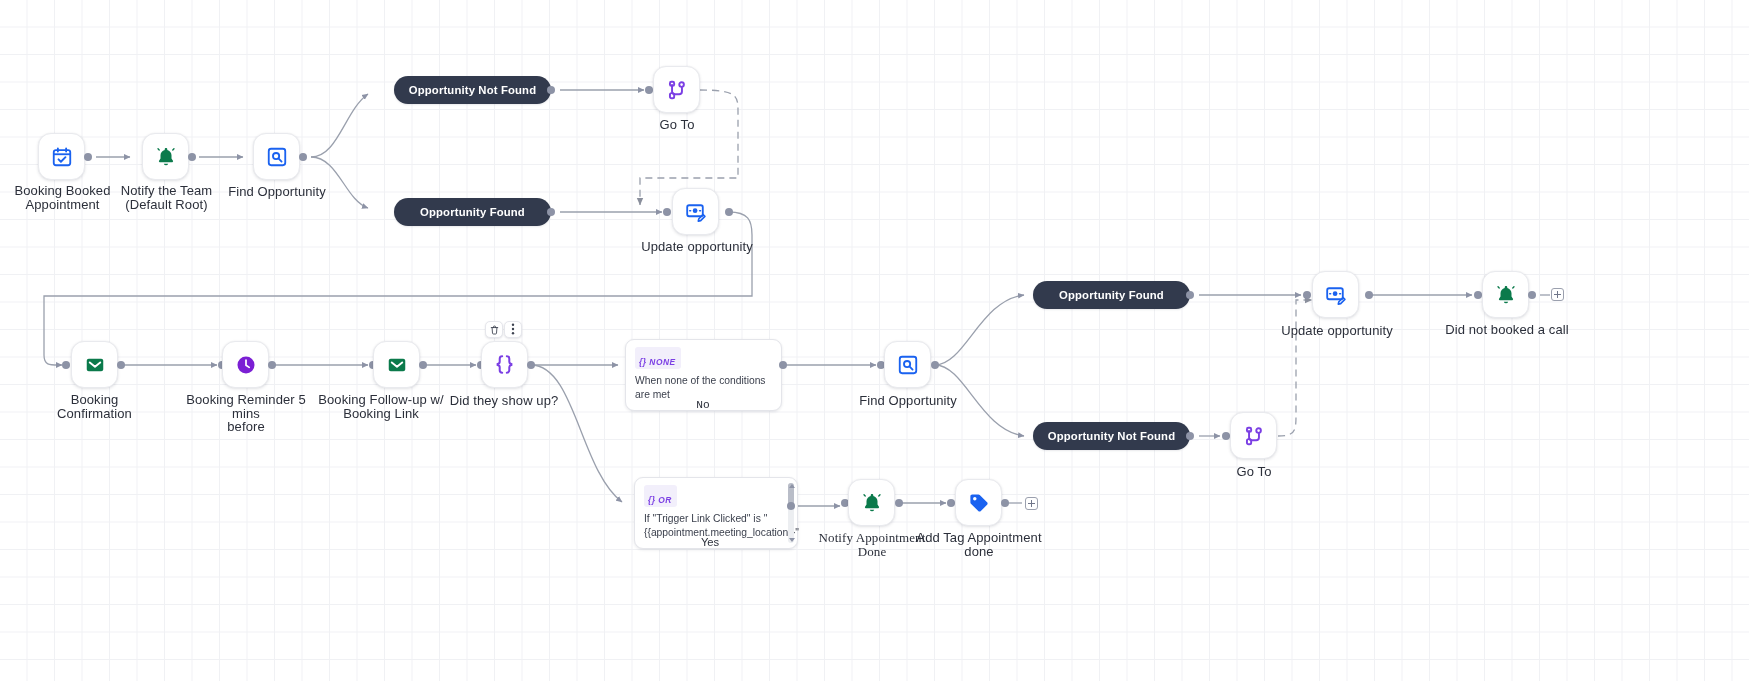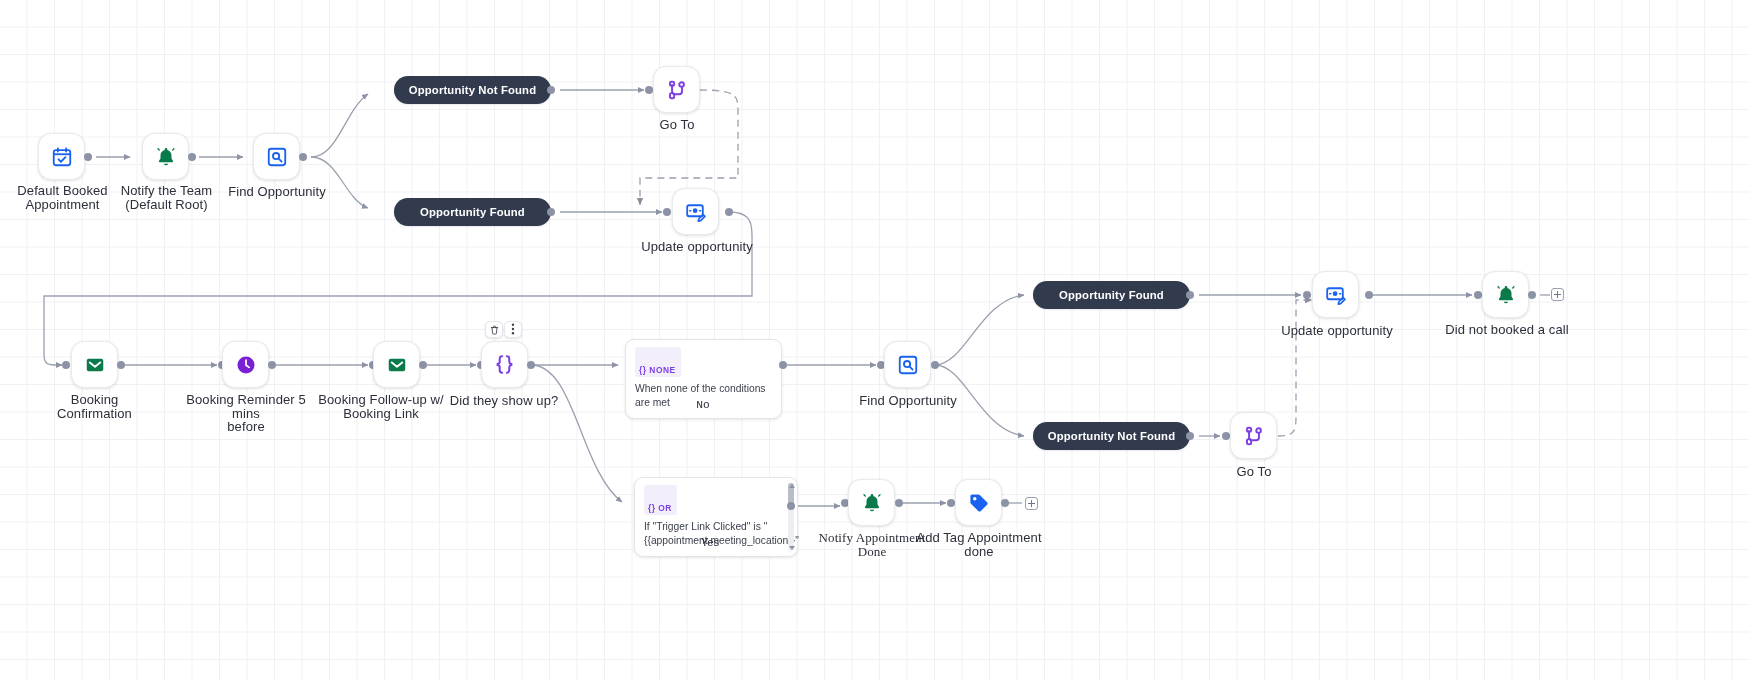--- a/index.html
+++ b/index.html
@@ -95,23 +95,24 @@
     padding: 7px 9px 8px 9px;
     cursor: pointer;
   }
   .cond-tag {
     display: inline-block;
     background: #f2effb;
     color: #7b3fe4;
     font-size: 8.4px;
     font-weight: bold;
     letter-spacing: 0.5px;
-    padding: 18px 5px 2px 4px;
+    padding: 10px 5px 2px 4px;
     border-radius: 3px;
     margin-bottom: 5px;
+    font-style: italic;
   }
   .cond-body {
     font-size: 10.3px;
     line-height: 14px;
     color: #3a3f4c;
     white-space: pre-line;
   }
   .cond-scroll {
     position: absolute;
     right: 3px;
@@ -252,21 +253,21 @@
     <span>
       <svg width="22" height="22" viewBox="0 0 24 24" fill="none">
         <rect x="3" y="4.5" width="18" height="16.5" rx="2.4" stroke="#1a62f0" stroke-width="2"></rect>
         <path d="M3 9h18" stroke="#1a62f0" stroke-width="2"></path>
         <path d="M7.5 2.5v3.5M16.5 2.5v3.5" stroke="#1a62f0" stroke-width="2" stroke-linecap="round"></path>
         <path d="M8.2 14.6l2.6 2.6 5-5" stroke="#1a62f0" stroke-width="2.1" stroke-linecap="round" stroke-linejoin="round"></path>
       </svg>
     </span>
   </div>
   <div class="port" style="left:84px; top:153px;"></div>
-  <div class="cap" style="left:0px; top:184px; width:125px;">Default Booked
+  <div class="cap" style="left:0px; top:184px; width:125px;">Booking Booked
 Appointment</div>
 
   <div class="node" style="left:142px; top:133px;">
     <span>
       <svg width="22" height="22" viewBox="0 0 24 24">
         <path d="M12 2.2c-.8 0-1.4.6-1.4 1.4v.7C7.9 4.9 6 7.3 6 10.2v3.5l-1.6 2.5c-.4.6 0 1.4.8 1.4h13.6c.8 0 1.2-.8.8-1.4L18 13.7v-3.5c0-2.9-1.9-5.3-4.6-5.9v-.7c0-.8-.6-1.4-1.4-1.4z" fill="#0b7a4b"></path>
         <path d="M9.6 19.3a2.5 2.5 0 004.8 0z" fill="#0b7a4b"></path>
         <path d="M4.6 4.3L3.3 3M19.4 4.3L20.7 3" stroke="#0b7a4b" stroke-width="1.5" stroke-linecap="round"></path>
       </svg>
     </span>

